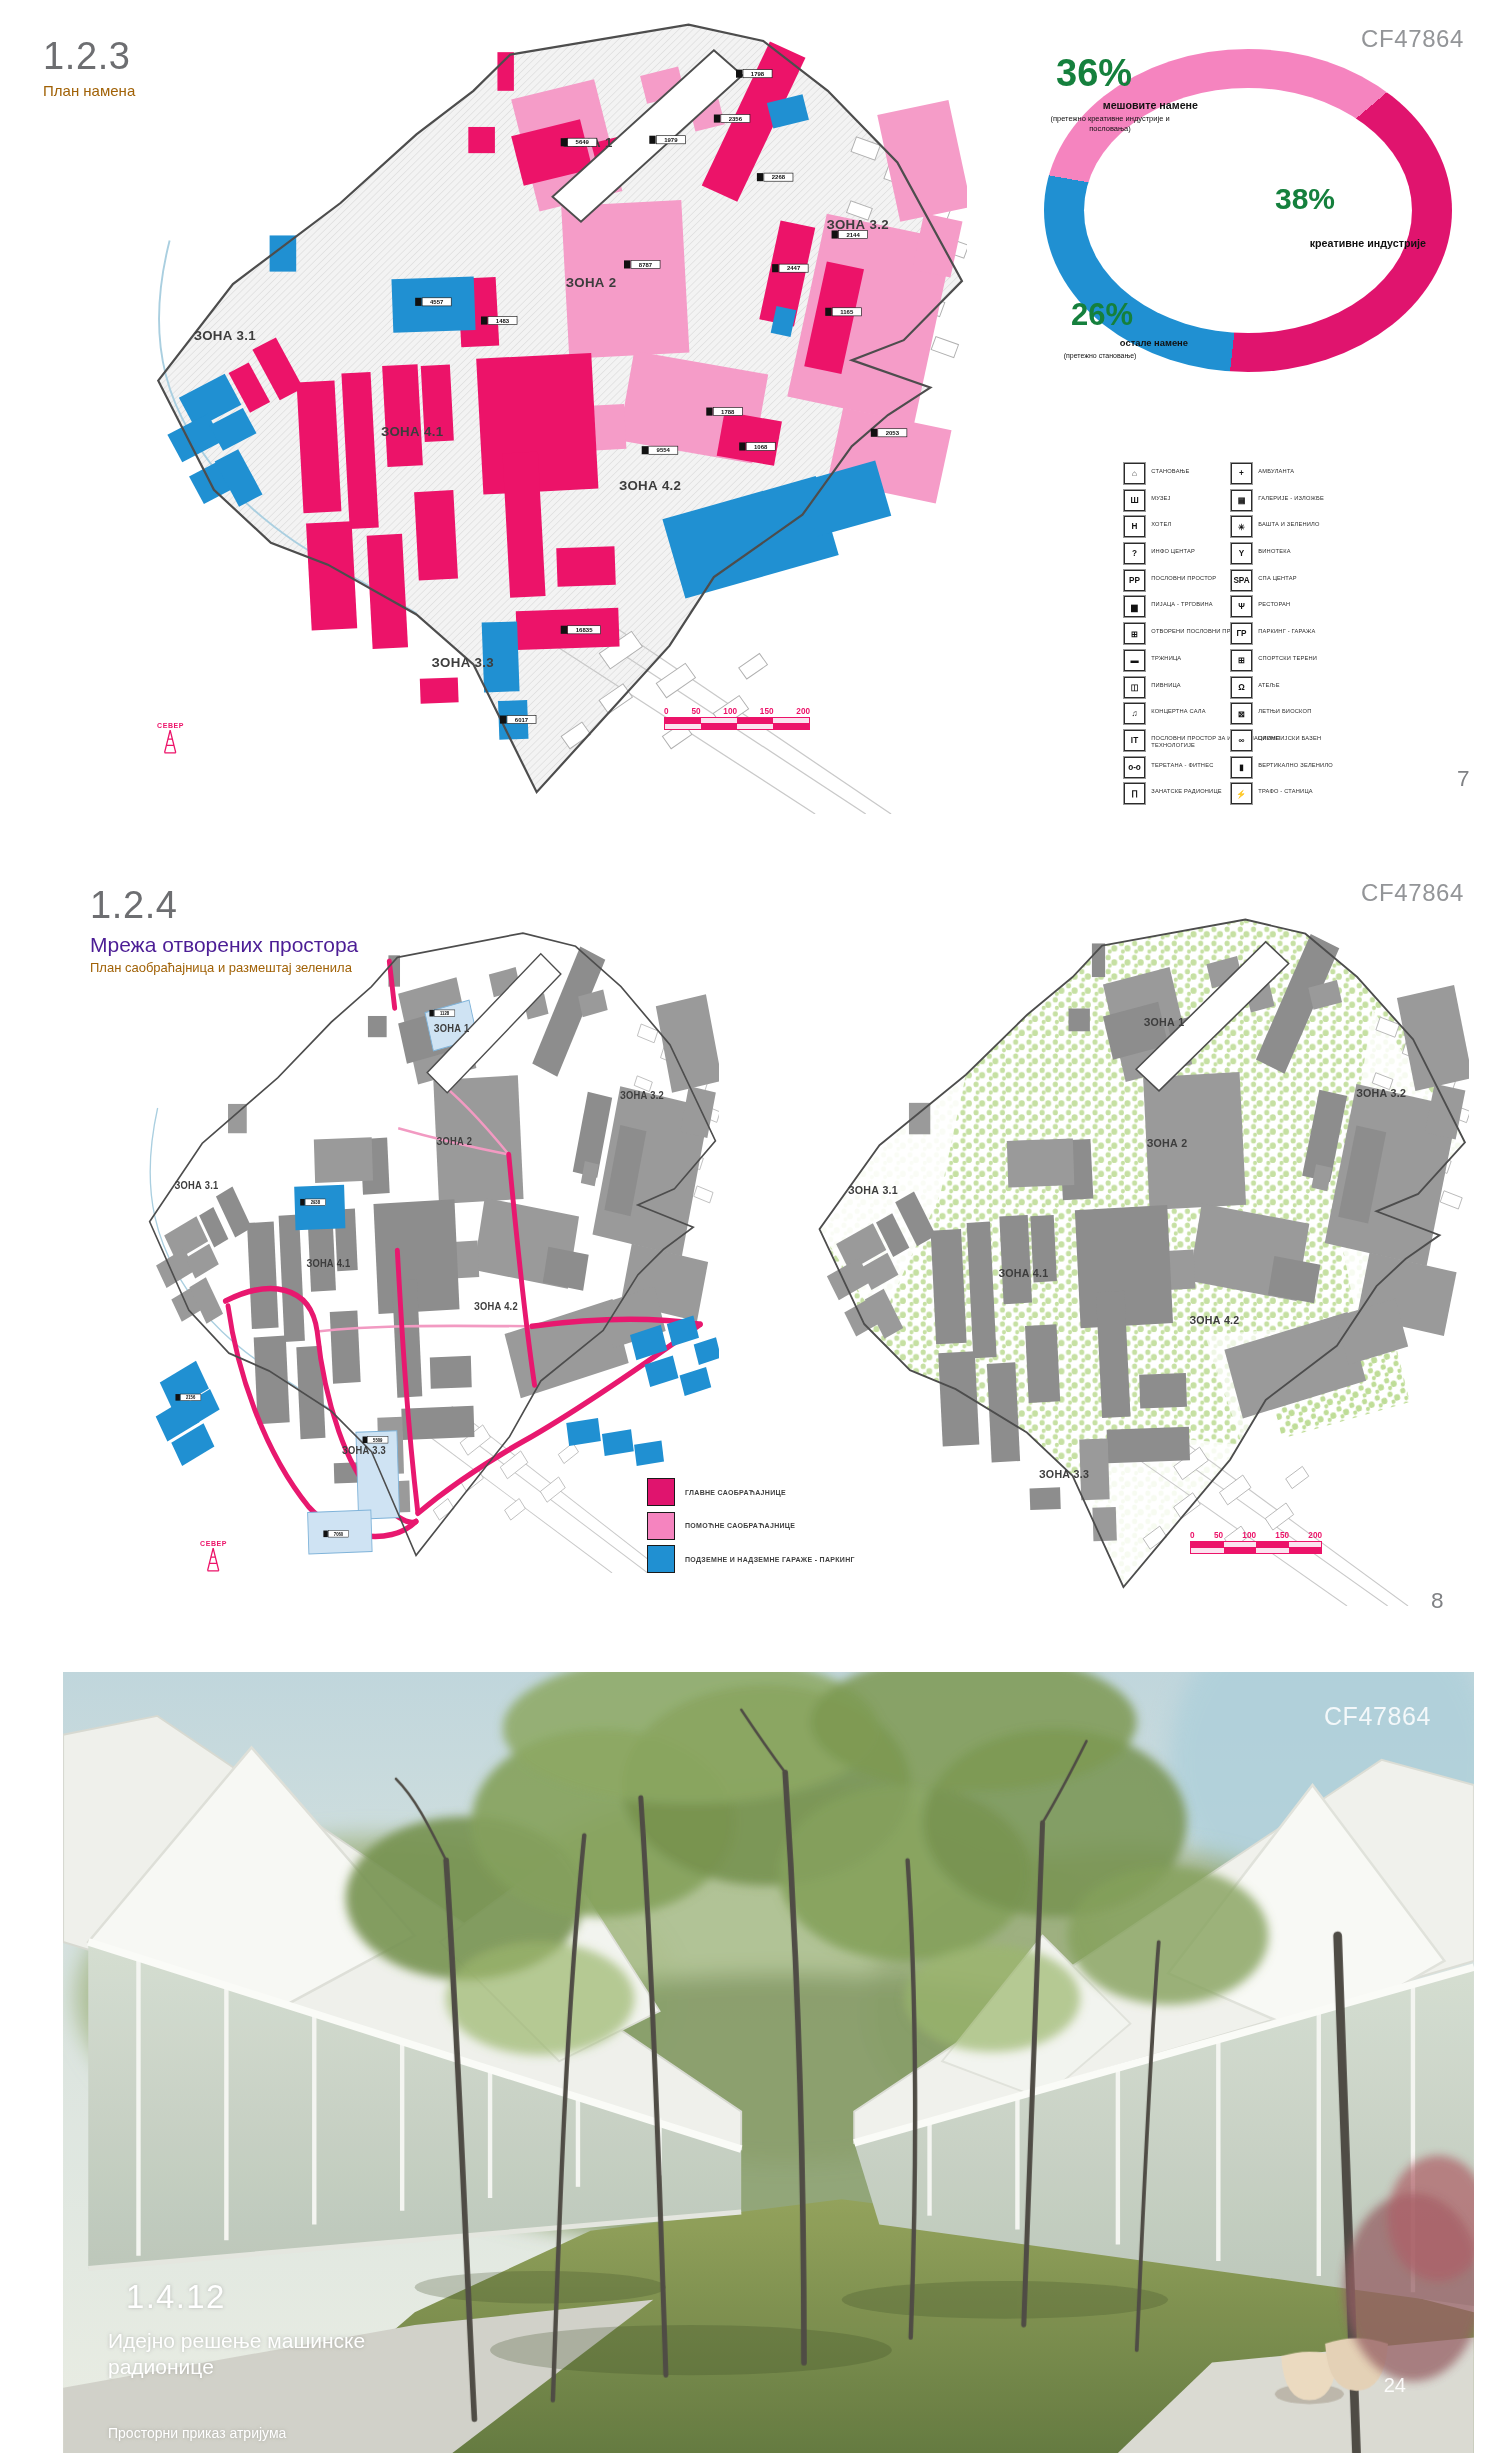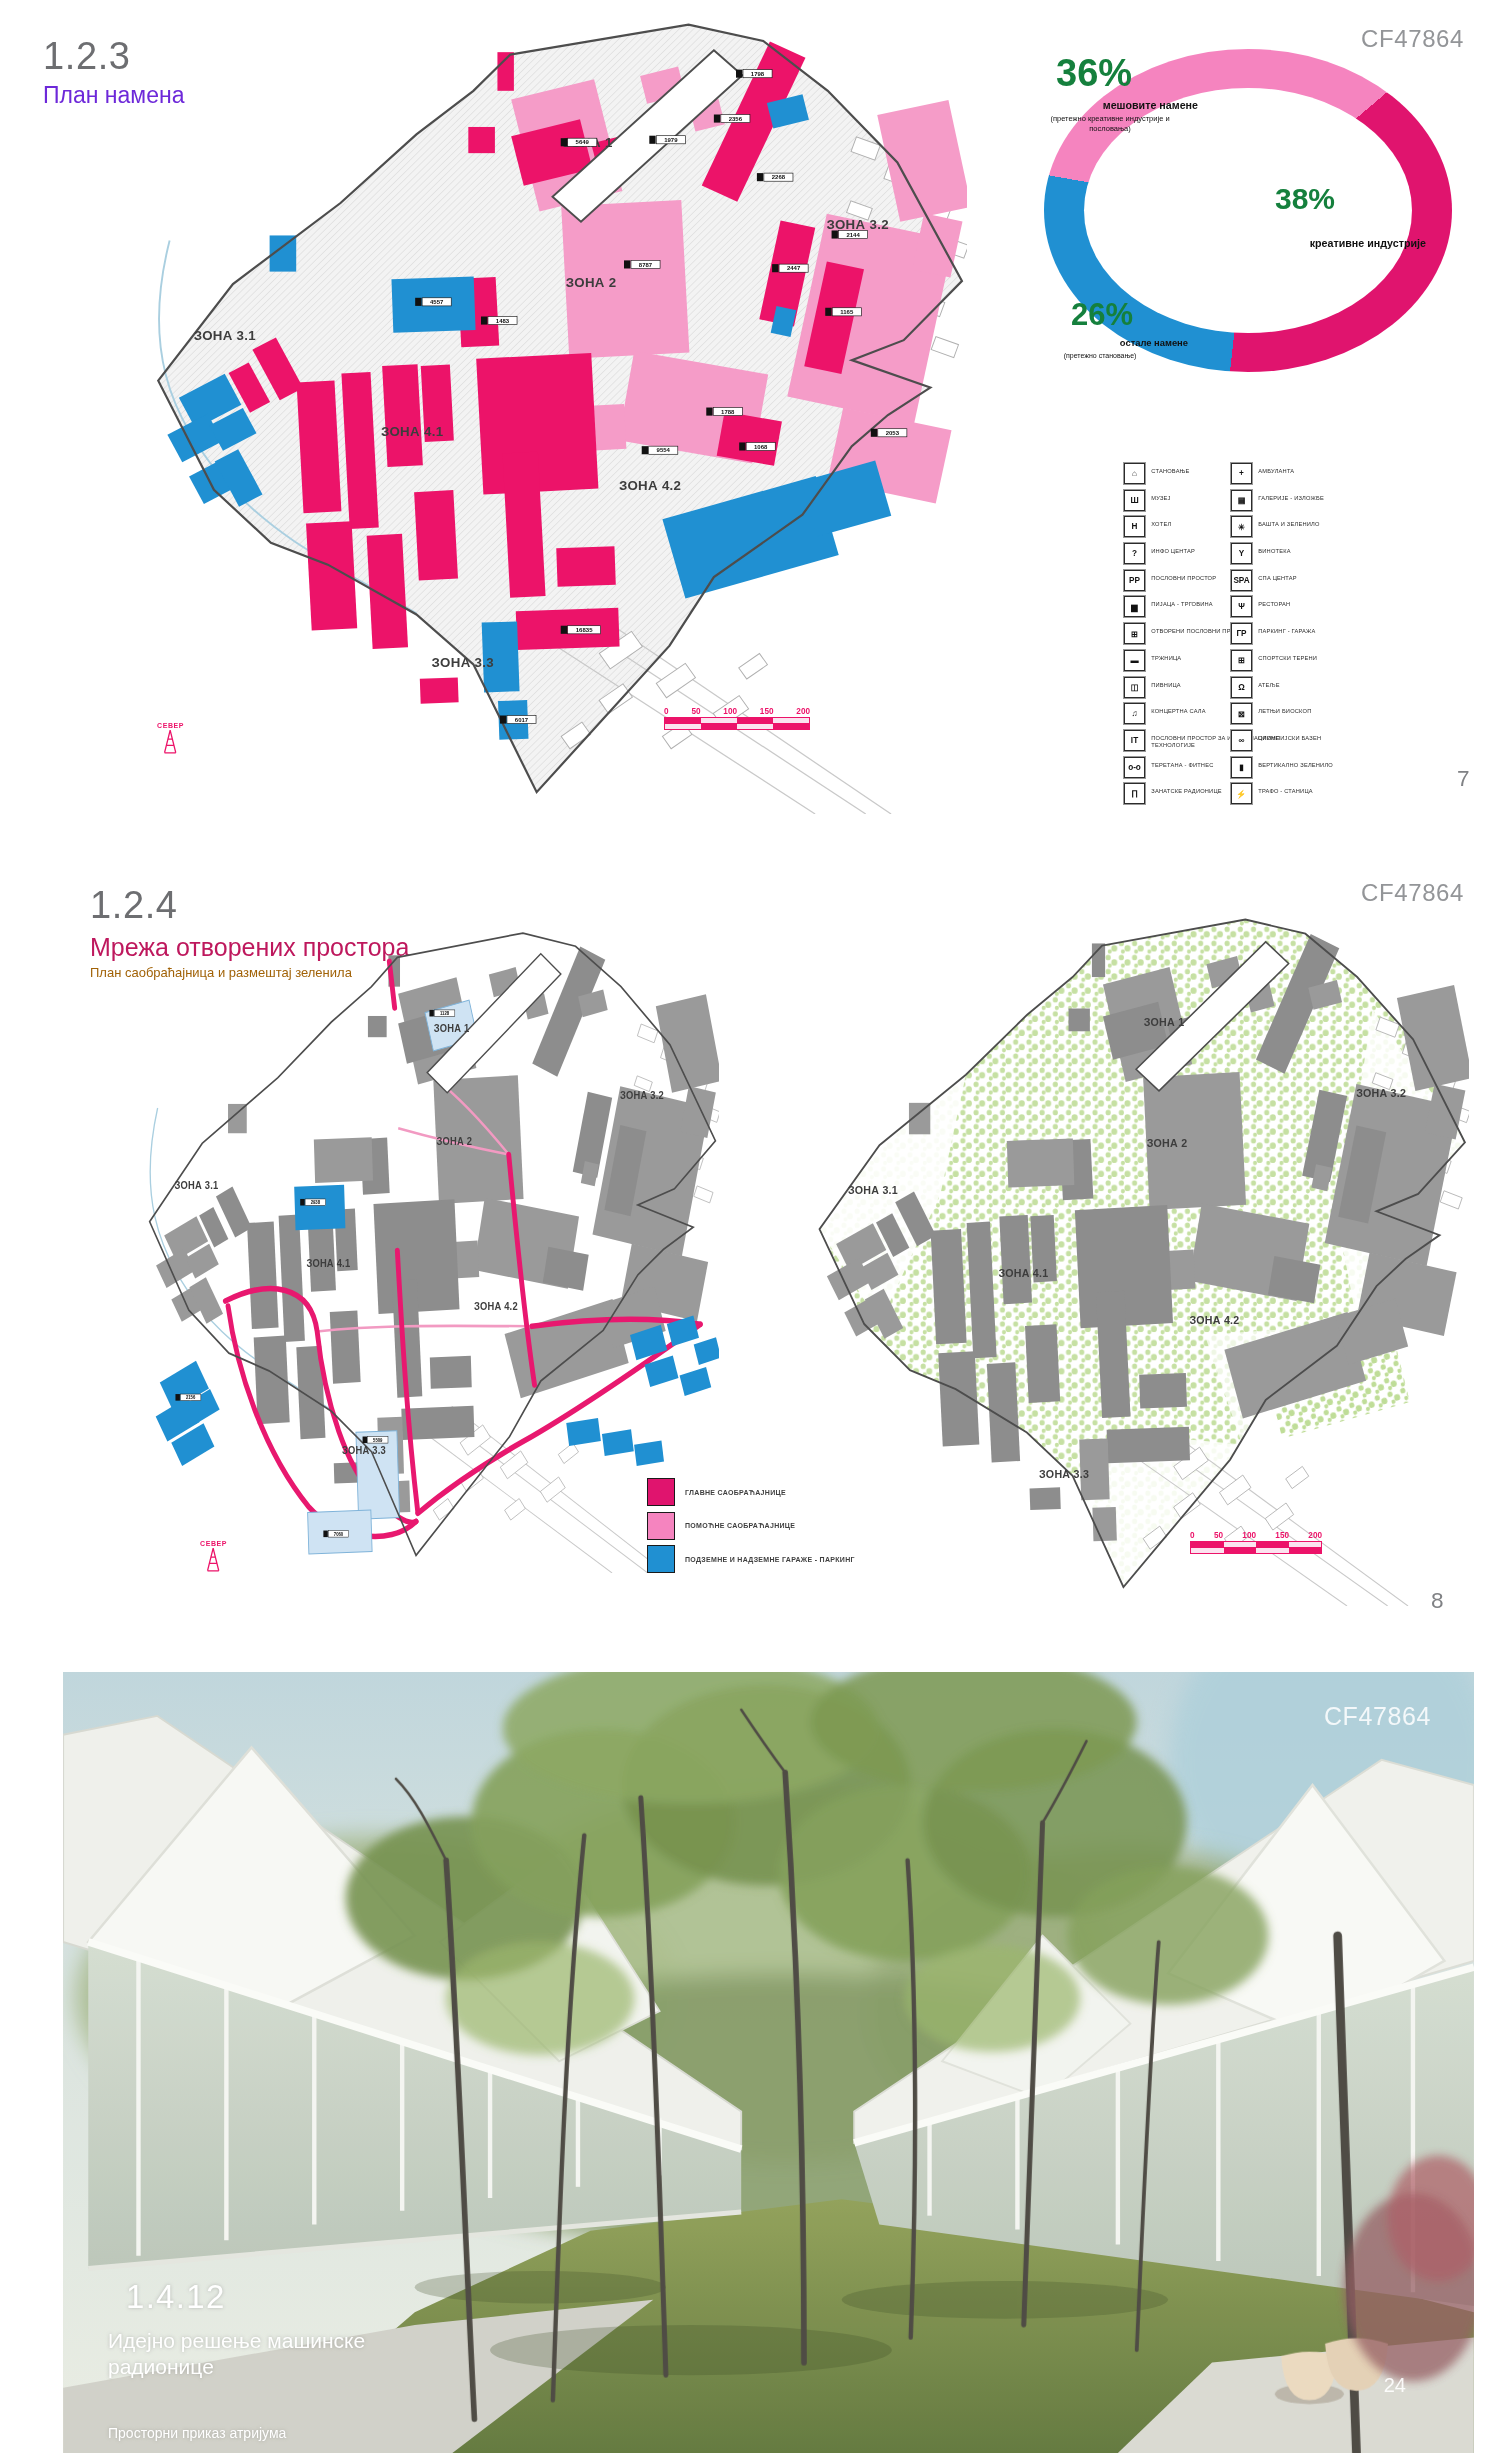--- a/index.html
+++ b/index.html
@@ -1,21 +1,21 @@
 <!DOCTYPE html>
 <html style="font-size:10px"><head>
 <meta charset="utf-8">
 <style>
   html,body{margin:0;padding:0;background:#ffffff;}
   .page{position:relative;width:1509px;height:2462px;background:#fff;overflow:hidden;
         font-family:"Liberation Sans",sans-serif;color:#333;}
   .abs{position:absolute;}
   
   .secnum{font-size:38px;color:#6d6e71;letter-spacing:0.6px;}
-  .sectitle{font-size:23px;color:#6d28d9;margin-top:3.8px;}
+  .sectitle{font-size:15px;color:#a16207;margin-top:3.8px;}
   .secsub{font-size:13px;color:#a16207;margin-top:2.5px;}
   .code{font-size:24px;color:#939598;letter-spacing:0.6px;}
   .pageno{font-size:22.6px;color:#808285;}
   
   .donut{border-radius:50%;
     background:conic-gradient(from 280deg,#f584bf 0deg 129.6deg,#e0146e 129.6deg 266.4deg,#2090d2 266.4deg 360deg);}
   .donut-hole{position:absolute;left:40px;top:39px;right:40px;bottom:39px;background:#fff;border-radius:50%;}
   .pct{color:#15803d;font-weight:bold;line-height:.95;}
   .pctlab{color:#111;font-weight:bold;font-size:10.7px;text-align:right;line-height:1.15;}
   .pctsub{color:#111;font-size:7.5px;text-align:center;line-height:1.2;}
@@ -444,21 +444,21 @@
       <g stroke="#ec1369" stroke-width="2" fill="none">
         <path d="M13,2 L4,38 M13,2 L22,38 M4,38 L22,38 M7,26 L19,26 M9,16 L17,16"></path>
       </g>
     </svg>
   </div>
 
   <div class="abs pageno" style="left:1457px;top:766px;">7</div>
 
   <div class="abs" style="left:90px;top:884px;">
     <div class="secnum">1.2.4</div>
-    <div class="sectitle" style="font-size:25px;color:#be185d;margin-top:6.3px;">Мрежа отворених простора</div>
+    <div class="sectitle" style="font-size:21px;color:#4c1d95;margin-top:6.3px;">Мрежа отворених простора</div>
     <div class="secsub">План саобраћајница и размештај зеленила</div>
   </div>
   <div class="abs code" style="right:45px;top:879px;">CF47864</div>
 
   <svg class="abs" style="left:122px;top:926px;" width="597" height="647" viewBox="0 0 1340 1280" preserveAspectRatio="none">
     <use href="#siteShape" fill="#ffffff"></use>
     <use href="#river" fill="none" stroke="#aacfe0" stroke-width="3"></use>
     <use href="#rails"></use>
     <use href="#bldgOut" class="gOut"></use>
     <use href="#bldgA" class="gGray"></use>

